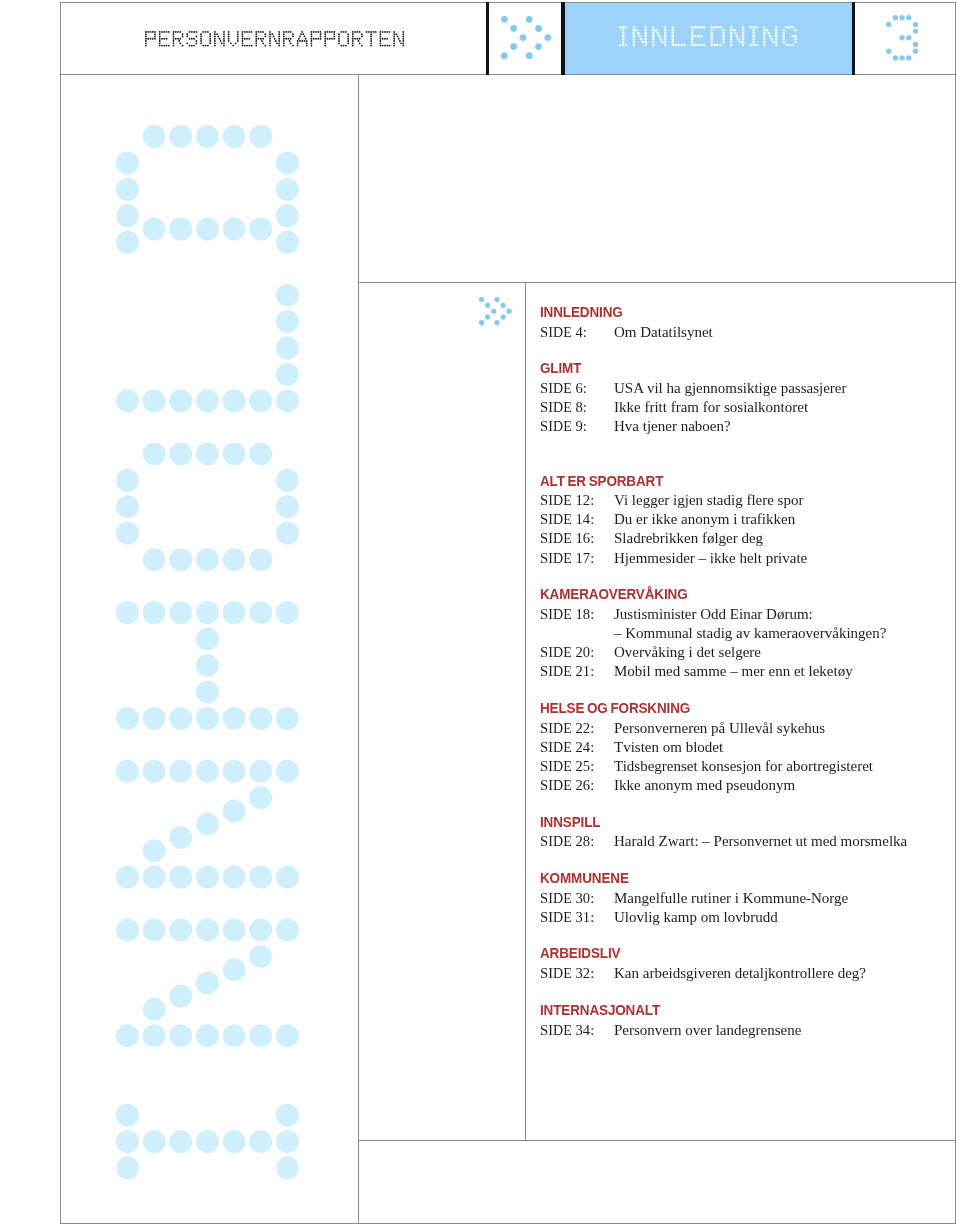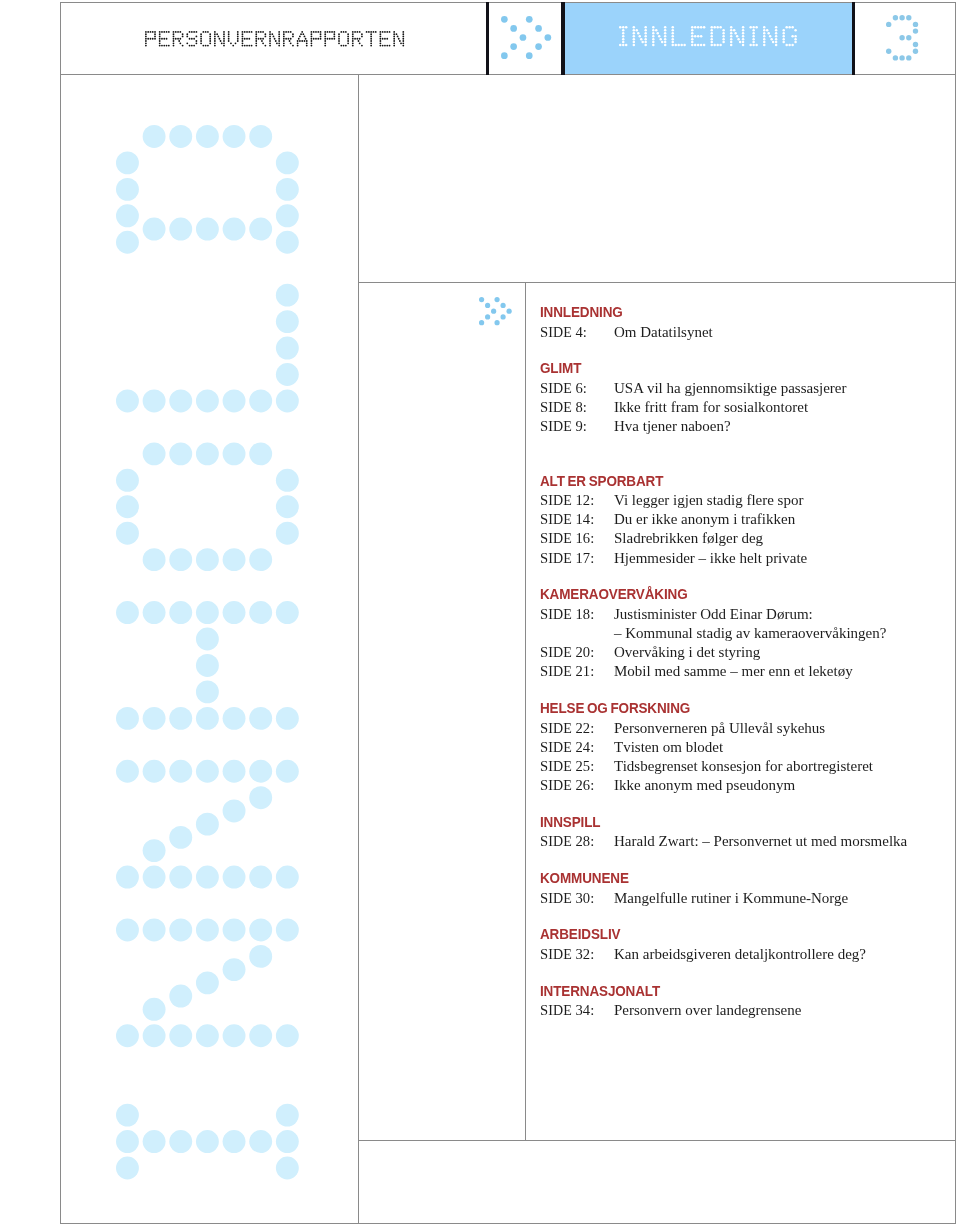--- a/index.html
+++ b/index.html
@@ -762,21 +762,21 @@
       <div class="row">
         <span class="pg">S<span class="sc">IDE</span> 18:</span>
         <span class="ti">Justisminister Odd Einar Dørum:</span>
       </div>
       <div class="row">
         <span class="pg"></span>
         <span class="sub">– Kommunal stadig av kameraovervåkingen?</span>
       </div>
       <div class="row">
         <span class="pg">S<span class="sc">IDE</span> 20:</span>
-        <span class="ti">Overvåking i det styring</span>
+        <span class="ti">Overvåking i det selgere</span>
       </div>
       <div class="row">
         <span class="pg">S<span class="sc">IDE</span> 21:</span>
         <span class="ti">Mobil med samme – mer enn et leketøy</span>
       </div>
     </div>
     <div class="gap"></div>
     <div class="sec">
       <div class="sec-title">HELSE OG FORSKNING</div>
       <div class="row">
@@ -804,20 +804,24 @@
         <span class="ti">Harald Zwart: – Personvernet ut med morsmelka</span>
       </div>
     </div>
     <div class="gap"></div>
     <div class="sec">
       <div class="sec-title">KOMMUNENE</div>
       <div class="row">
         <span class="pg">S<span class="sc">IDE</span> 30:</span>
         <span class="ti">Mangelfulle rutiner i Kommune-Norge</span>
       </div>
+      <div class="row">
+        <span class="pg">S<span class="sc">IDE</span> 31:</span>
+        <span class="ti">Ulovlig kamp om lovbrudd</span>
+      </div>
     </div>
     <div class="gap"></div>
     <div class="sec">
       <div class="sec-title">ARBEIDSLIV</div>
       <div class="row">
         <span class="pg">S<span class="sc">IDE</span> 32:</span>
         <span class="ti">Kan arbeidsgiveren detaljkontrollere deg?</span>
       </div>
     </div>
     <div class="gap"></div>

